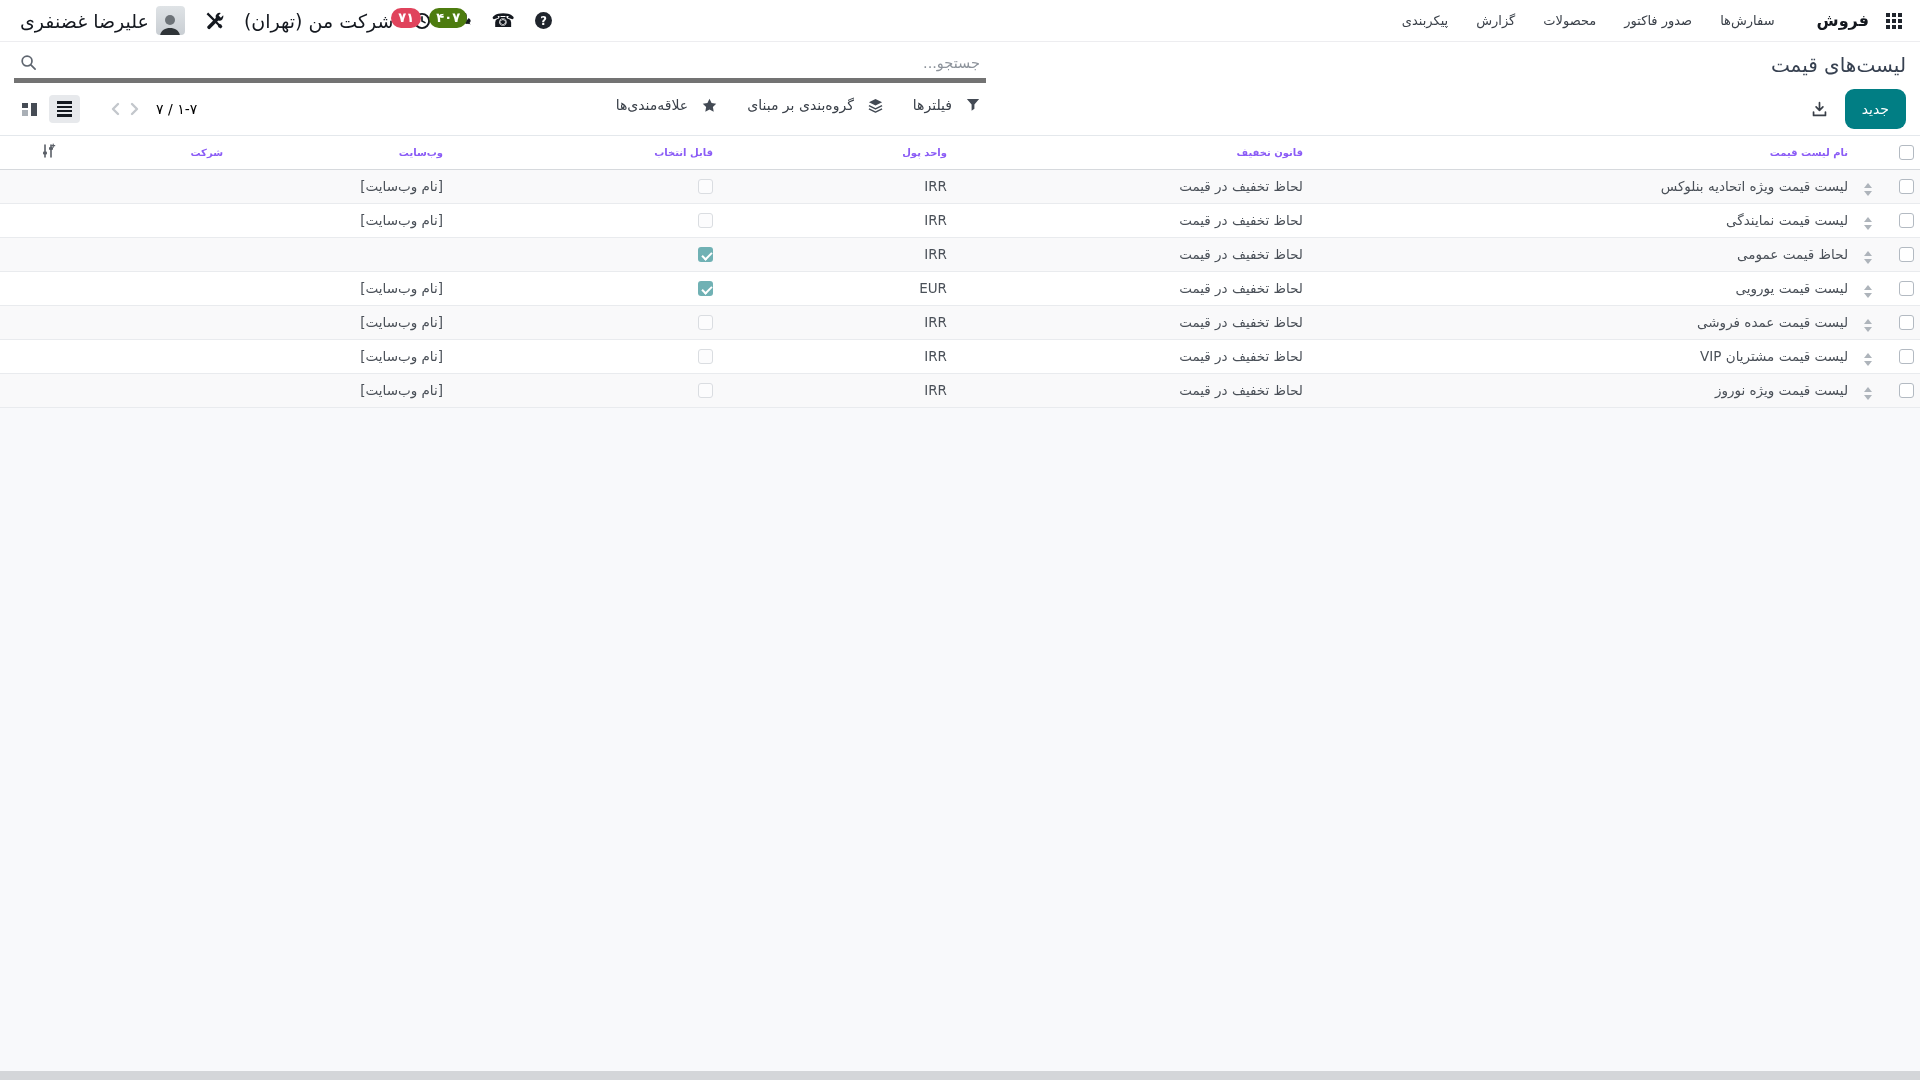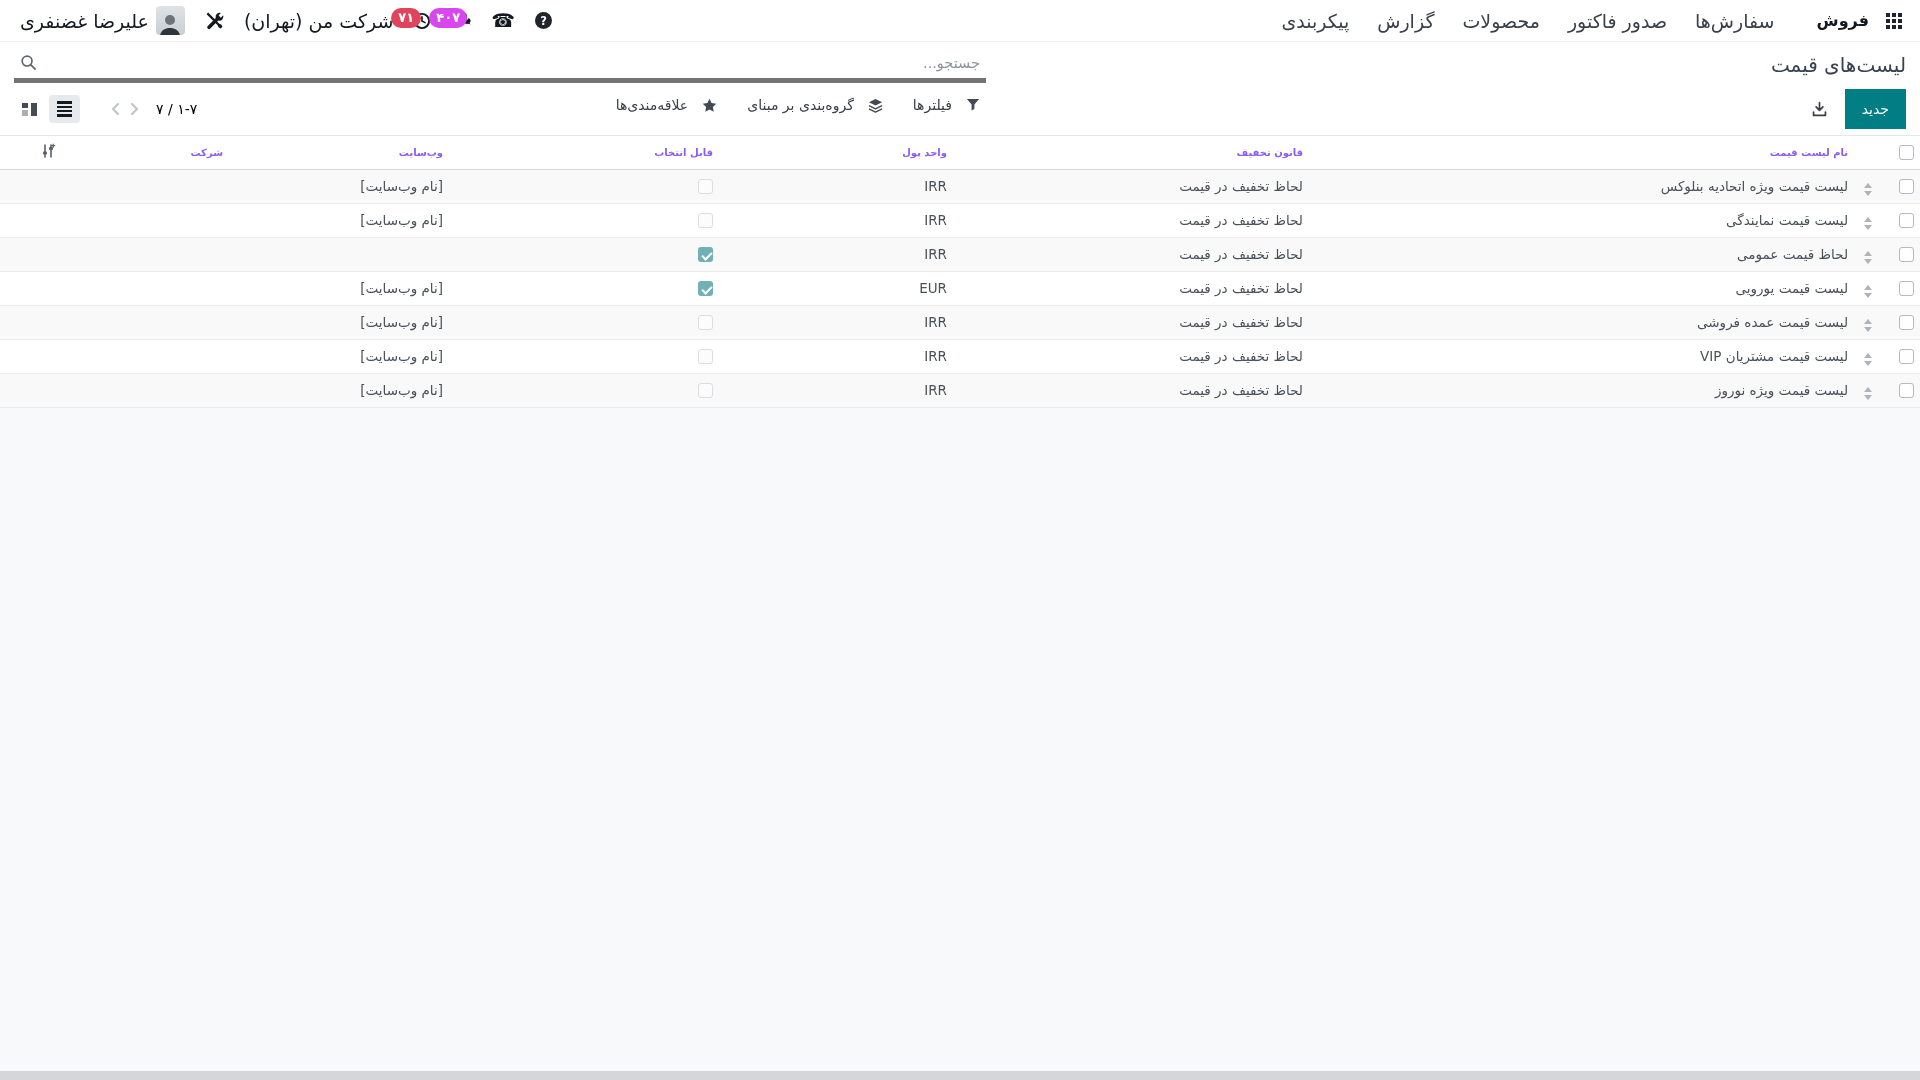--- a/index.html
+++ b/index.html
@@ -18,21 +18,21 @@
     height:42px; background:#fff; display:flex;
     justify-content:space-between; align-items:center;
     padding:0 10px; border-bottom:1px solid #ededf0;
   }
   .nav-right { display:flex; align-items:center; }
   .apps-btn { display:flex; align-items:center; padding:4px 8px; cursor:pointer; background:none; border:none; }
   .grid-icon { display:grid; grid-template-columns:repeat(3,4px); grid-template-rows:repeat(3,4px); gap:2px; }
   .grid-icon i { background:#20252d; display:block; }
   .app-name { font-size:16px; font-weight:700; color:#14181f; margin:0 9px 0 28px; cursor:pointer; }
   .nav-items { display:flex; align-items:center; }
-  .nav-item { font-size:19px; color:#3a4049; padding:8px 14px; cursor:pointer; border-radius:4px; }
+  .nav-item { font-size:13px; color:#3a4049; padding:8px 14px; cursor:pointer; border-radius:4px; }
 
   .systray { display:flex; align-items:center; }
   .sys-btn { position:relative; display:flex; align-items:center; gap:7px; padding:4px 10px;
              background:none; border:none; cursor:pointer; font-family:inherit; }
   .sys-label { font-size:19px; color:#14181f; white-space:nowrap; }
   .badge {
     position:absolute; top:0px; left:-12px; z-index:2;
     color:#fff; font-size:13px; font-weight:700; line-height:1;
     padding:3px 7px 4px; border-radius:999px; direction:ltr;
   }
@@ -48,21 +48,21 @@
   .cp-top { display:flex; justify-content:space-between; align-items:center; height:38px; }
   .page-title { font-size:20px; font-weight:400; color:#374151; margin:0; }
   .searchbar {
     flex:0 0 972px; height:36px; display:flex; justify-content:space-between;
     align-items:center; border-bottom:5px solid #737373; padding:0 6px; cursor:text;
   }
   .search-placeholder { color:#8d939b; font-size:14.5px; }
 
   .cp-bottom { position:relative; display:flex; justify-content:space-between; align-items:center; margin-top:9px; height:32px; }
   .actions { display:flex; align-items:center; gap:15px; }
-  .btn-new { border:none; border-radius:0; color:#fff; font-size:14px; font-family:inherit;
+  .btn-new { border:none; border-radius:9px; color:#fff; font-size:14px; font-family:inherit;
              padding:12px 17px; cursor:pointer; }
   .icon-btn { background:none; border:none; padding:2px; cursor:pointer; display:flex; align-items:center; }
 
   .filters { position:absolute; right:926px; top:4px; display:flex; align-items:center; gap:30px; }
   .filter-toggle { display:flex; align-items:center; gap:14px; font-size:14px; color:#3a4049; cursor:pointer; white-space:nowrap; }
 
   .pager-group { display:flex; align-items:center; }
   .pager-text { font-size:14px; color:#000000; direction:ltr; margin-left:12px; }
   .chev { background:none; border:none; padding:2px 5px; cursor:pointer; display:flex; align-items:center; }
   .switcher { display:flex; align-items:center; margin-right:26px; gap:4px; }
@@ -141,21 +141,21 @@
     <div class="systray">
       <button class="sys-btn">
         <span class="q-circle">?</span>
       </button>
 
       <button class="sys-btn">
         <span class="phone-glyph">☎</span>
       </button>
 
       <button class="sys-btn">
-        <span class="badge" style="background:#d946ef;">۴۰۷</span>
+        <span class="badge" style="background:#4d7c0f;">۴۰۷</span>
         <span>
           <svg width="20" height="18" viewBox="0 0 24 22">
             <path d="M3 1h13a3 3 0 0 1 3 3v7a3 3 0 0 1-3 3h-6l-4.5 3.6V14H3a3 3 0 0 1-3-3V4a3 3 0 0 1 3-3z" fill="#14181f"></path>
             <path d="M21 7.5c1.6.4 2.8 1.6 2.8 3.2 0 1-.5 1.9-1.3 2.5.2 1.2 1.2 2.1 1.2 2.1s-1.7-.1-2.8-.9c-.5.1-1 .2-1.5.2-1 0-2-.3-2.7-.8" fill="#14181f"></path>
           </svg>
         </span>
       </button>
 
       <button class="sys-btn">
         <span class="badge" style="background:#e0435c;">۷۱</span>

